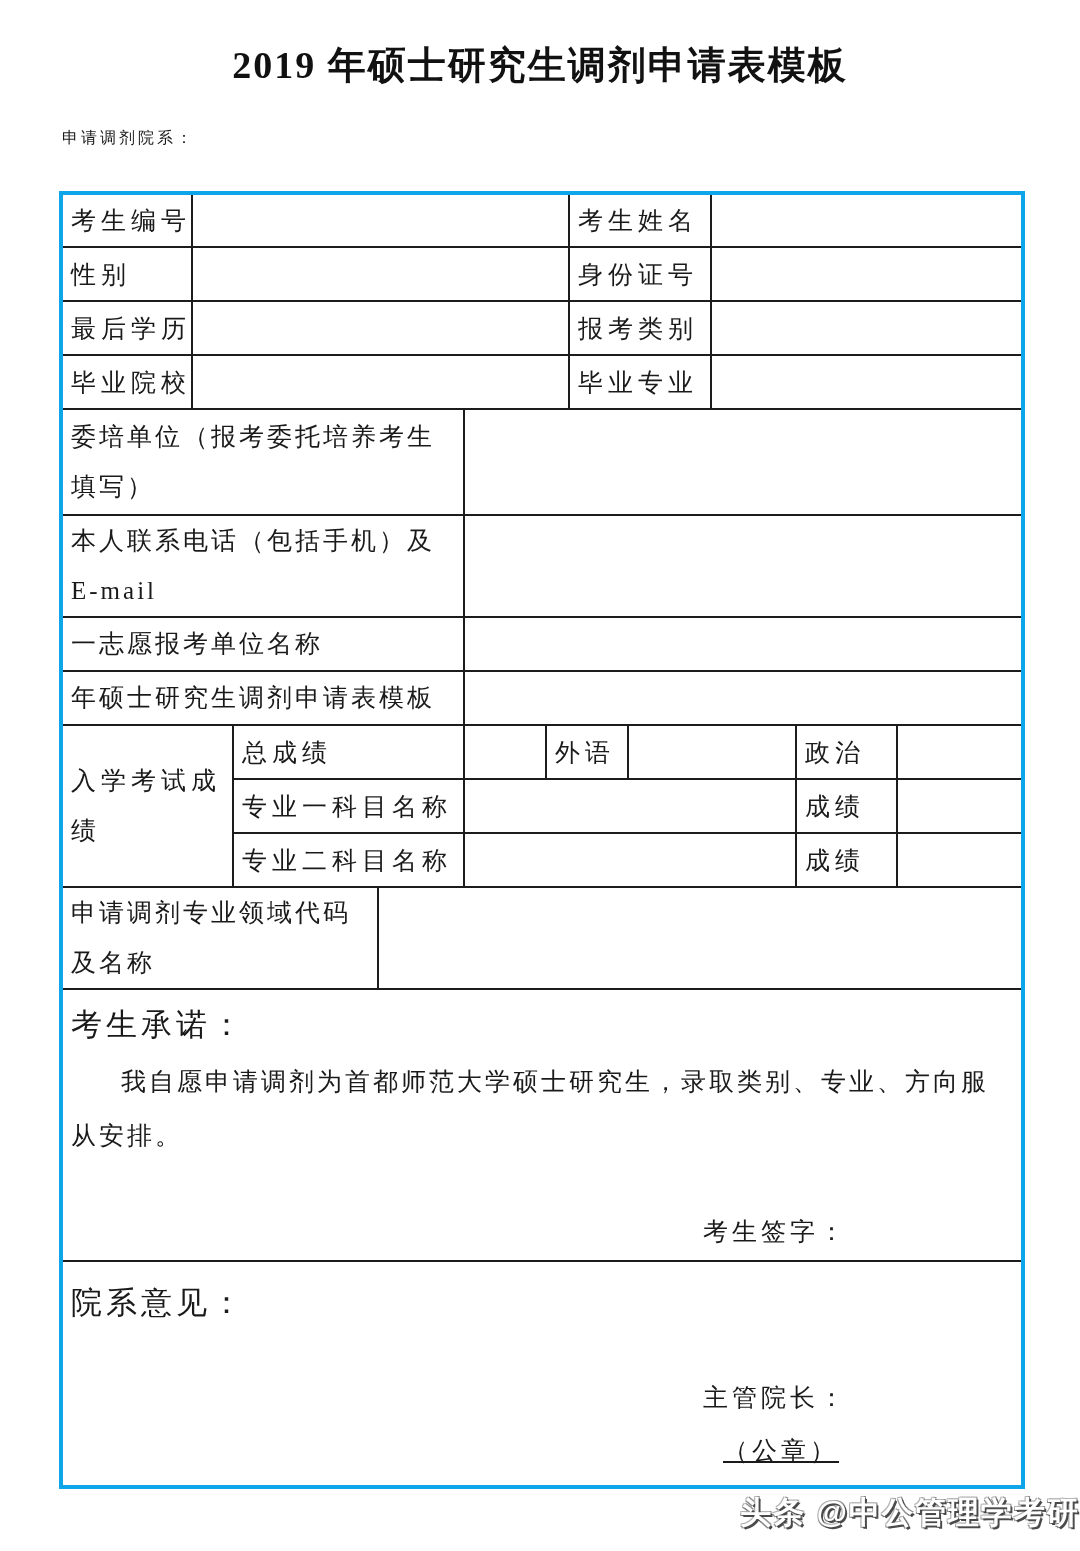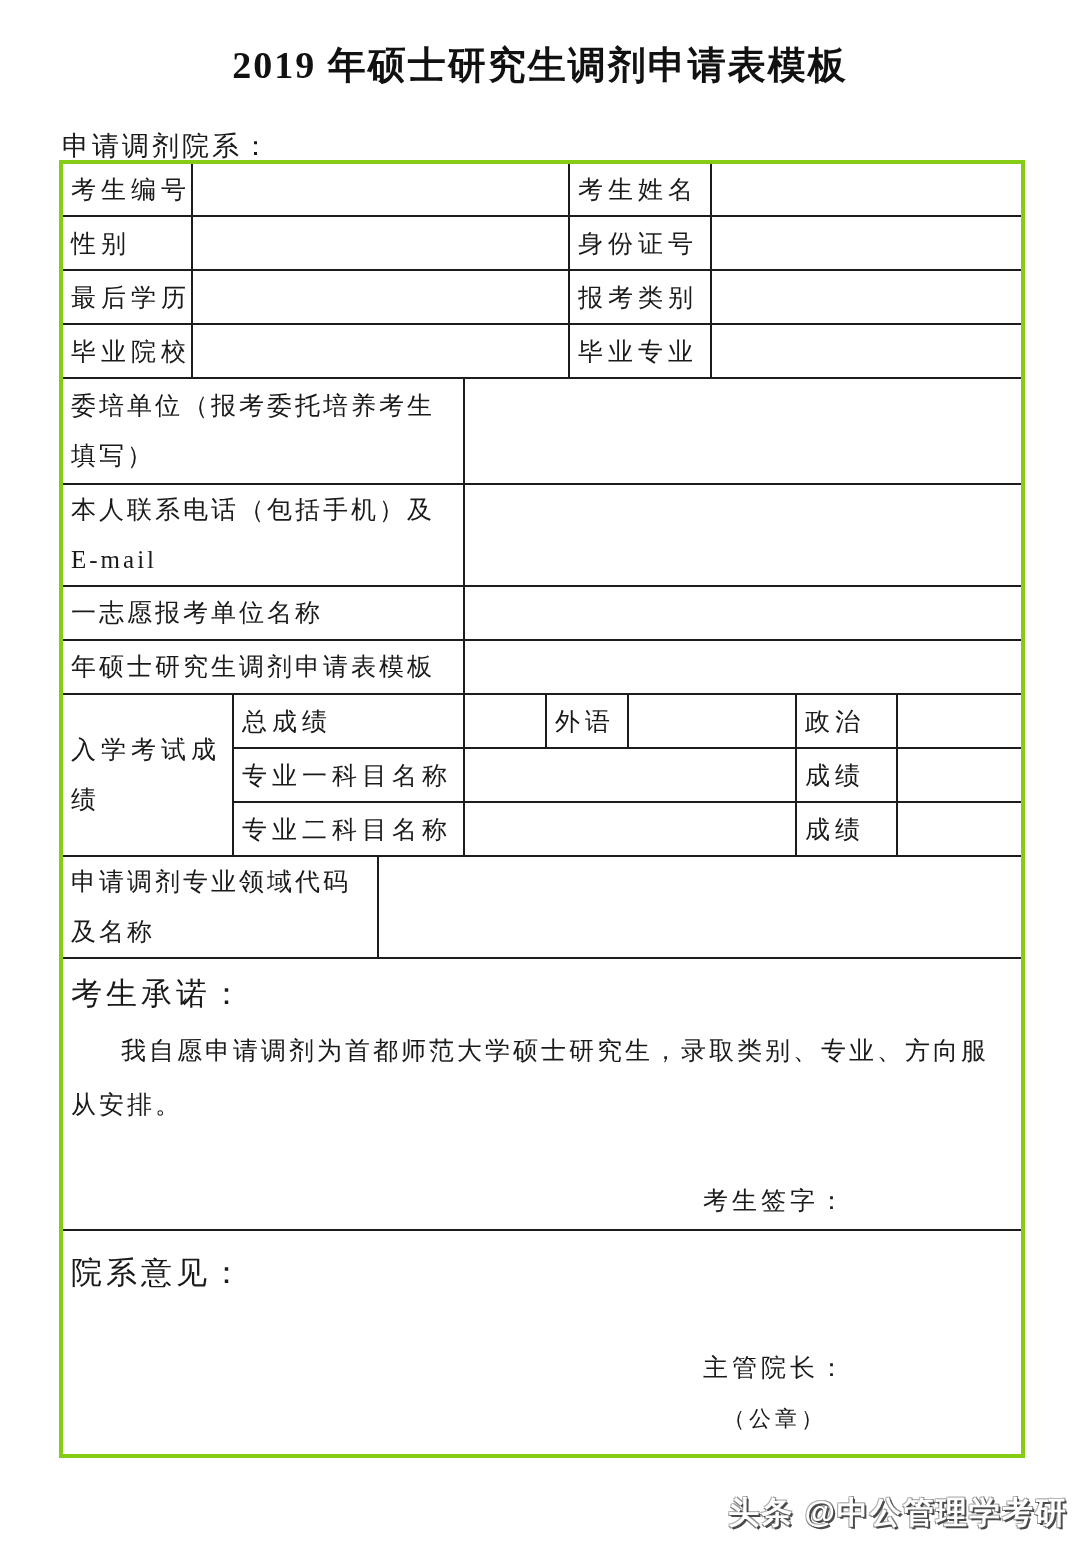--- a/index.html
+++ b/index.html
@@ -25,31 +25,31 @@
     text-align: center;
     font-size: 38px;
     font-weight: bold;
     letter-spacing: 2px;
     color: #111111;
   }
   .dept-line {
     position: absolute;
     top: 128px;
     left: 62px;
-    font-size: 27px;
+    font-size: 16px;
     letter-spacing: 3px;
   }
   table.form-table {
     position: absolute;
-    top: 160px;
+    top: 191px;
     left: 59px;
     width: 963px;
     border-collapse: collapse;
     table-layout: fixed;
-    border: 4px solid #84cc16;
+    border: 4px solid #0ea5e9;
   }
   table.form-table td {
     border: 2px solid #1c1c1c;
     padding: 0 8px;
     font-size: 25px;
     vertical-align: middle;
     overflow: hidden;
   }
   td.lbl { letter-spacing: 5px; white-space: nowrap; }
   td.lbl-long { letter-spacing: 3px; line-height: 50px; }
@@ -84,27 +84,28 @@
   }
   .director-line {
     margin-top: 56px;
     margin-left: 632px;
     font-size: 25px;
     letter-spacing: 4px;
   }
   .seal-line {
     margin-top: 20px;
     margin-left: 652px;
-    font-size: 22px;
-    letter-spacing: 4px;
+    font-size: 25px;
+    letter-spacing: 4px;
+    text-decoration: underline;
   }
   .watermark {
     position: absolute;
     top: 1492px;
-    right: 12px;
+    right: 0;
     font-family: "Liberation Sans", "DejaVu Sans", sans-serif;
     font-weight: bold;
     font-size: 31px;
     letter-spacing: 2px;
     color: #ffffff;
     text-shadow:
       2px 2px 0 #4a4a4a,
       1px 1px 0 #5a5a5a,
       -1px -1px 0 #b5b5b5,
       1px -1px 0 #8f8f8f,

